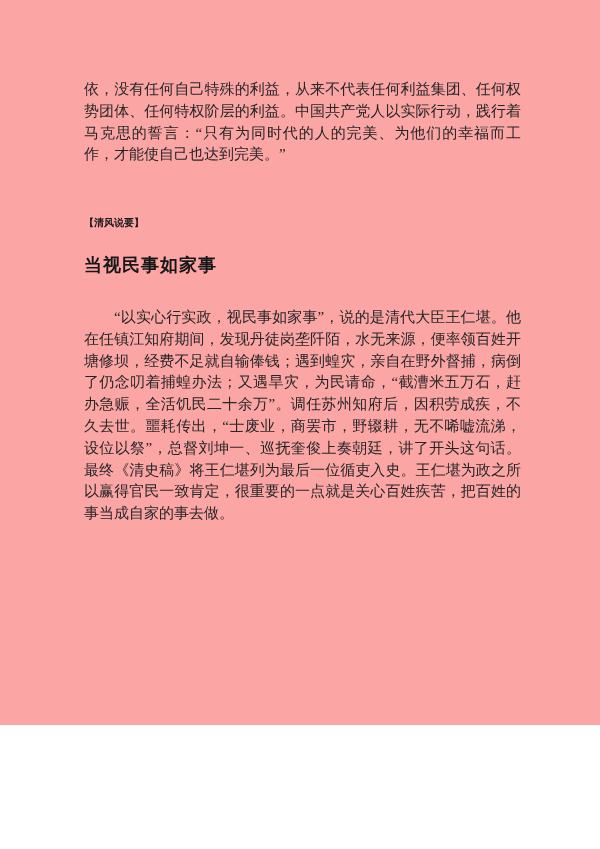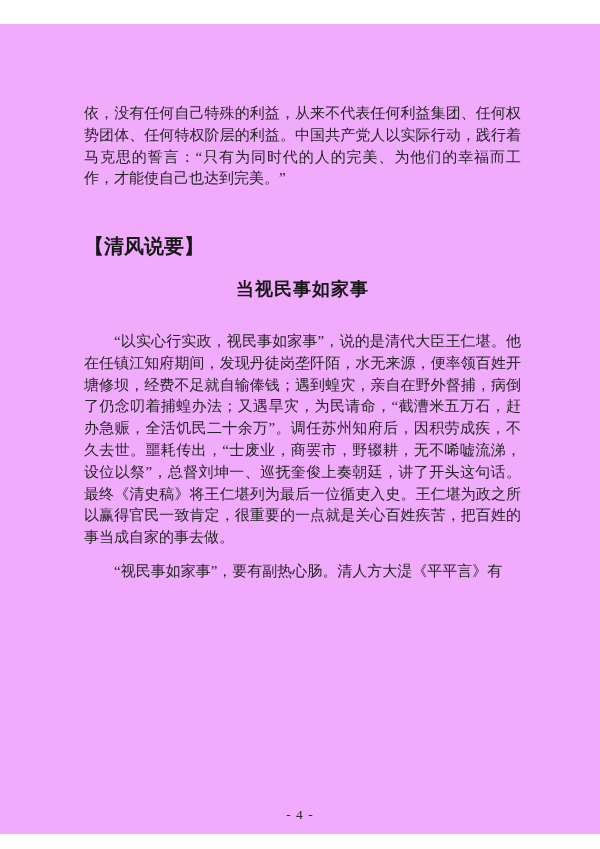--- a/index.html
+++ b/index.html
@@ -3,51 +3,50 @@
 <meta charset="utf-8">
 <style>
   * { margin: 0; padding: 0; box-sizing: border-box; }
   html, body {
     background: #ffffff;
     font-family: "Liberation Serif", "DejaVu Serif", serif;
   }
   .page {
     position: relative;
     width: 600px;
-    height: 810px;
-    background: #f0abfc;
+    height: 725px;
+    background: #fca5a5;
     overflow: hidden;
     color: #262626;
-    margin-top: 24px;
   }
   .content {
     position: absolute;
     left: 84px;
     top: 79px;
     width: 437px;
   }
   .para {
     font-size: 15px;
     line-height: 21.8px;
     text-align: justify;
     color: #262626;
     word-break: break-all;
   }
   .indent { text-indent: 2em; }
   .para-gap { margin-top: 7px; }
   .section-header {
     margin-top: 46px;
-    font-size: 20px;
+    font-size: 10px;
     line-height: 21.8px;
     font-weight: bold;
     color: #171717;
   }
   .article-title {
     margin-top: 19px;
-    text-align: center;
+    text-align: left;
     font-size: 18px;
     line-height: 25px;
     font-weight: bold;
     letter-spacing: 1px;
     color: #171717;
   }
   .para-after-title { margin-top: 29px; font-family: Liberation Serif, serif; }
   .para-last { margin-top: 12px; }
   .footer {
     position: absolute;
@@ -62,16 +61,15 @@
 </style>
 </head>
 <body>
 
 <div class="page">
   <div class="content">
     <p class="para">依，没有任何自己特殊的利益，从来不代表任何利益集团、任何权势团体、任何特权阶层的利益。中国共产党人以实际行动，践行着马克思的誓言：“只有为同时代的人的完美、为他们的幸福而工作，才能使自己也达到完美。”</p>
     <h3 class="section-header">【清风说要】</h3>
     <h2 class="article-title">当视民事如家事</h2>
     <p class="para indent para-after-title">“以实心行实政，视民事如家事”，说的是清代大臣王仁堪。他在任镇江知府期间，发现丹徒岗垄阡陌，水无来源，便率领百姓开塘修坝，经费不足就自输俸钱；遇到蝗灾，亲自在野外督捕，病倒了仍念叨着捕蝗办法；又遇旱灾，为民请命，“截漕米五万石，赶办急赈，全活饥民二十余万”。调任苏州知府后，因积劳成疾，不久去世。噩耗传出，“士废业，商罢市，野辍耕，无不唏嘘流涕，设位以祭”，总督刘坤一、巡抚奎俊上奏朝廷，讲了开头这句话。最终《清史稿》将王仁堪列为最后一位循吏入史。王仁堪为政之所以赢得官民一致肯定，很重要的一点就是关心百姓疾苦，把百姓的事当成自家的事去做。</p>
-    <p class="para indent para-last">“视民事如家事”，要有副热心肠。清人方大湜《平平言》有</p>
   </div>
   <div class="footer">- 4 -</div>
 </div>
 
 </body></html>

